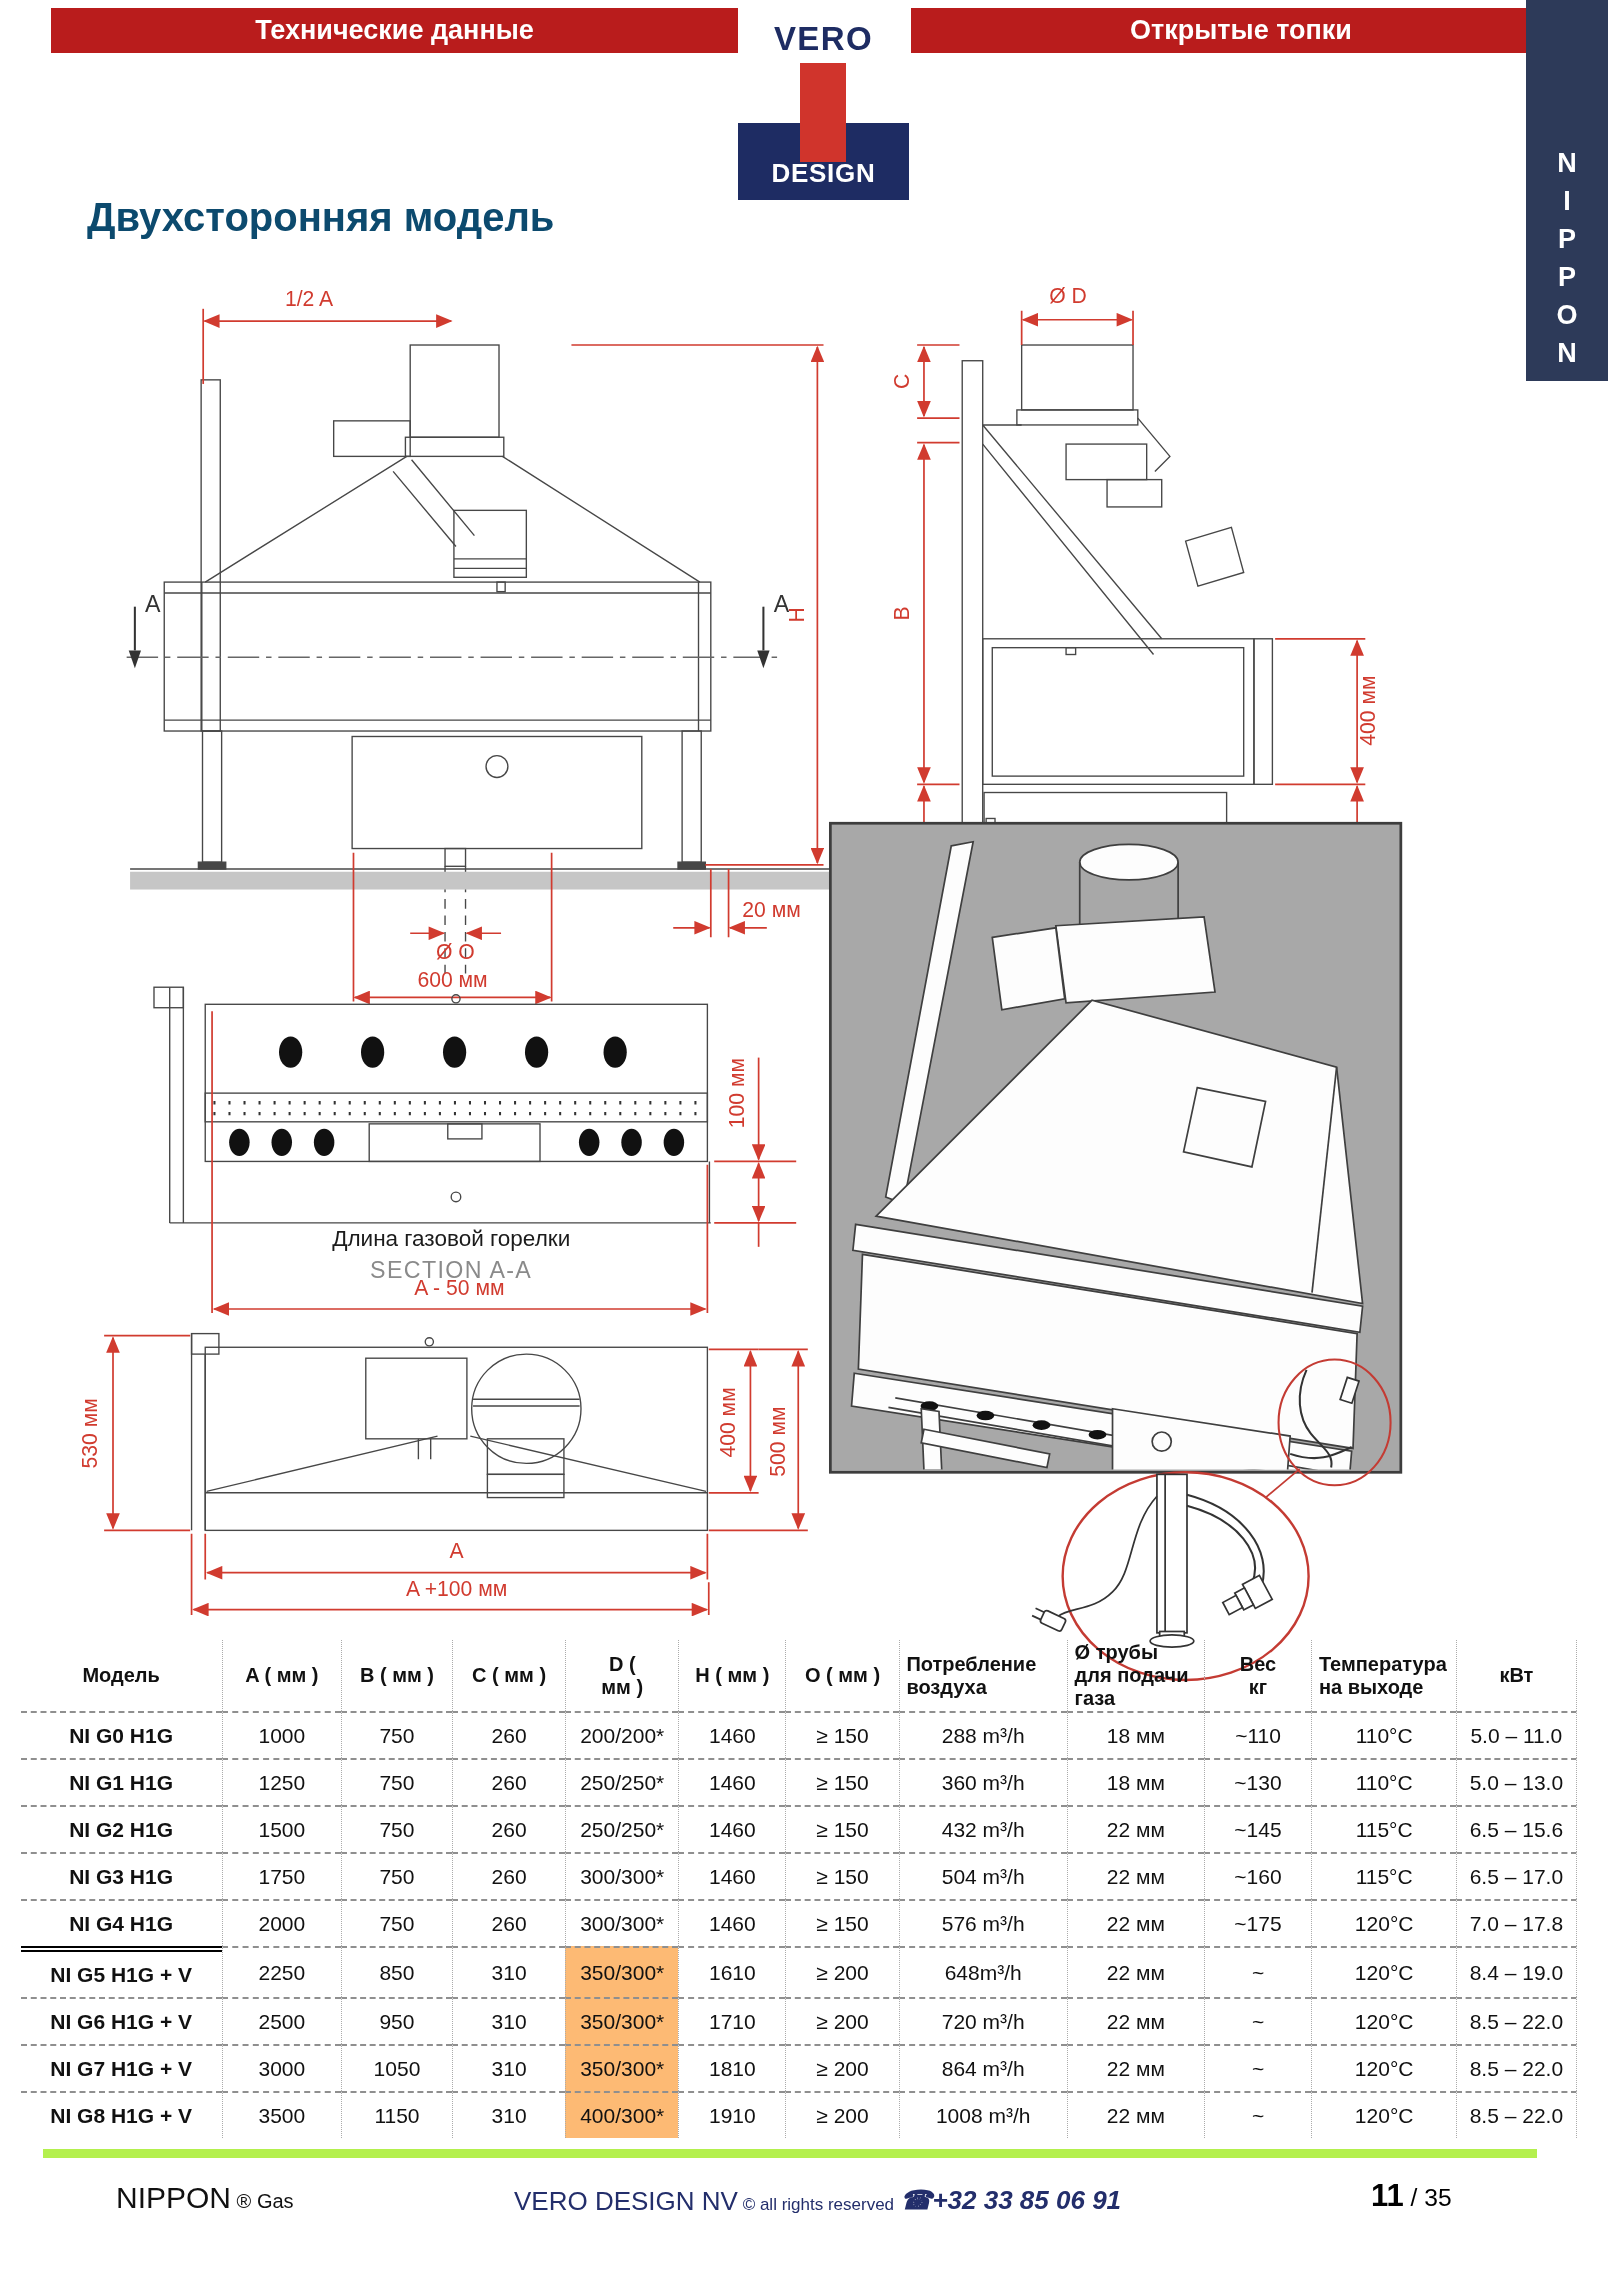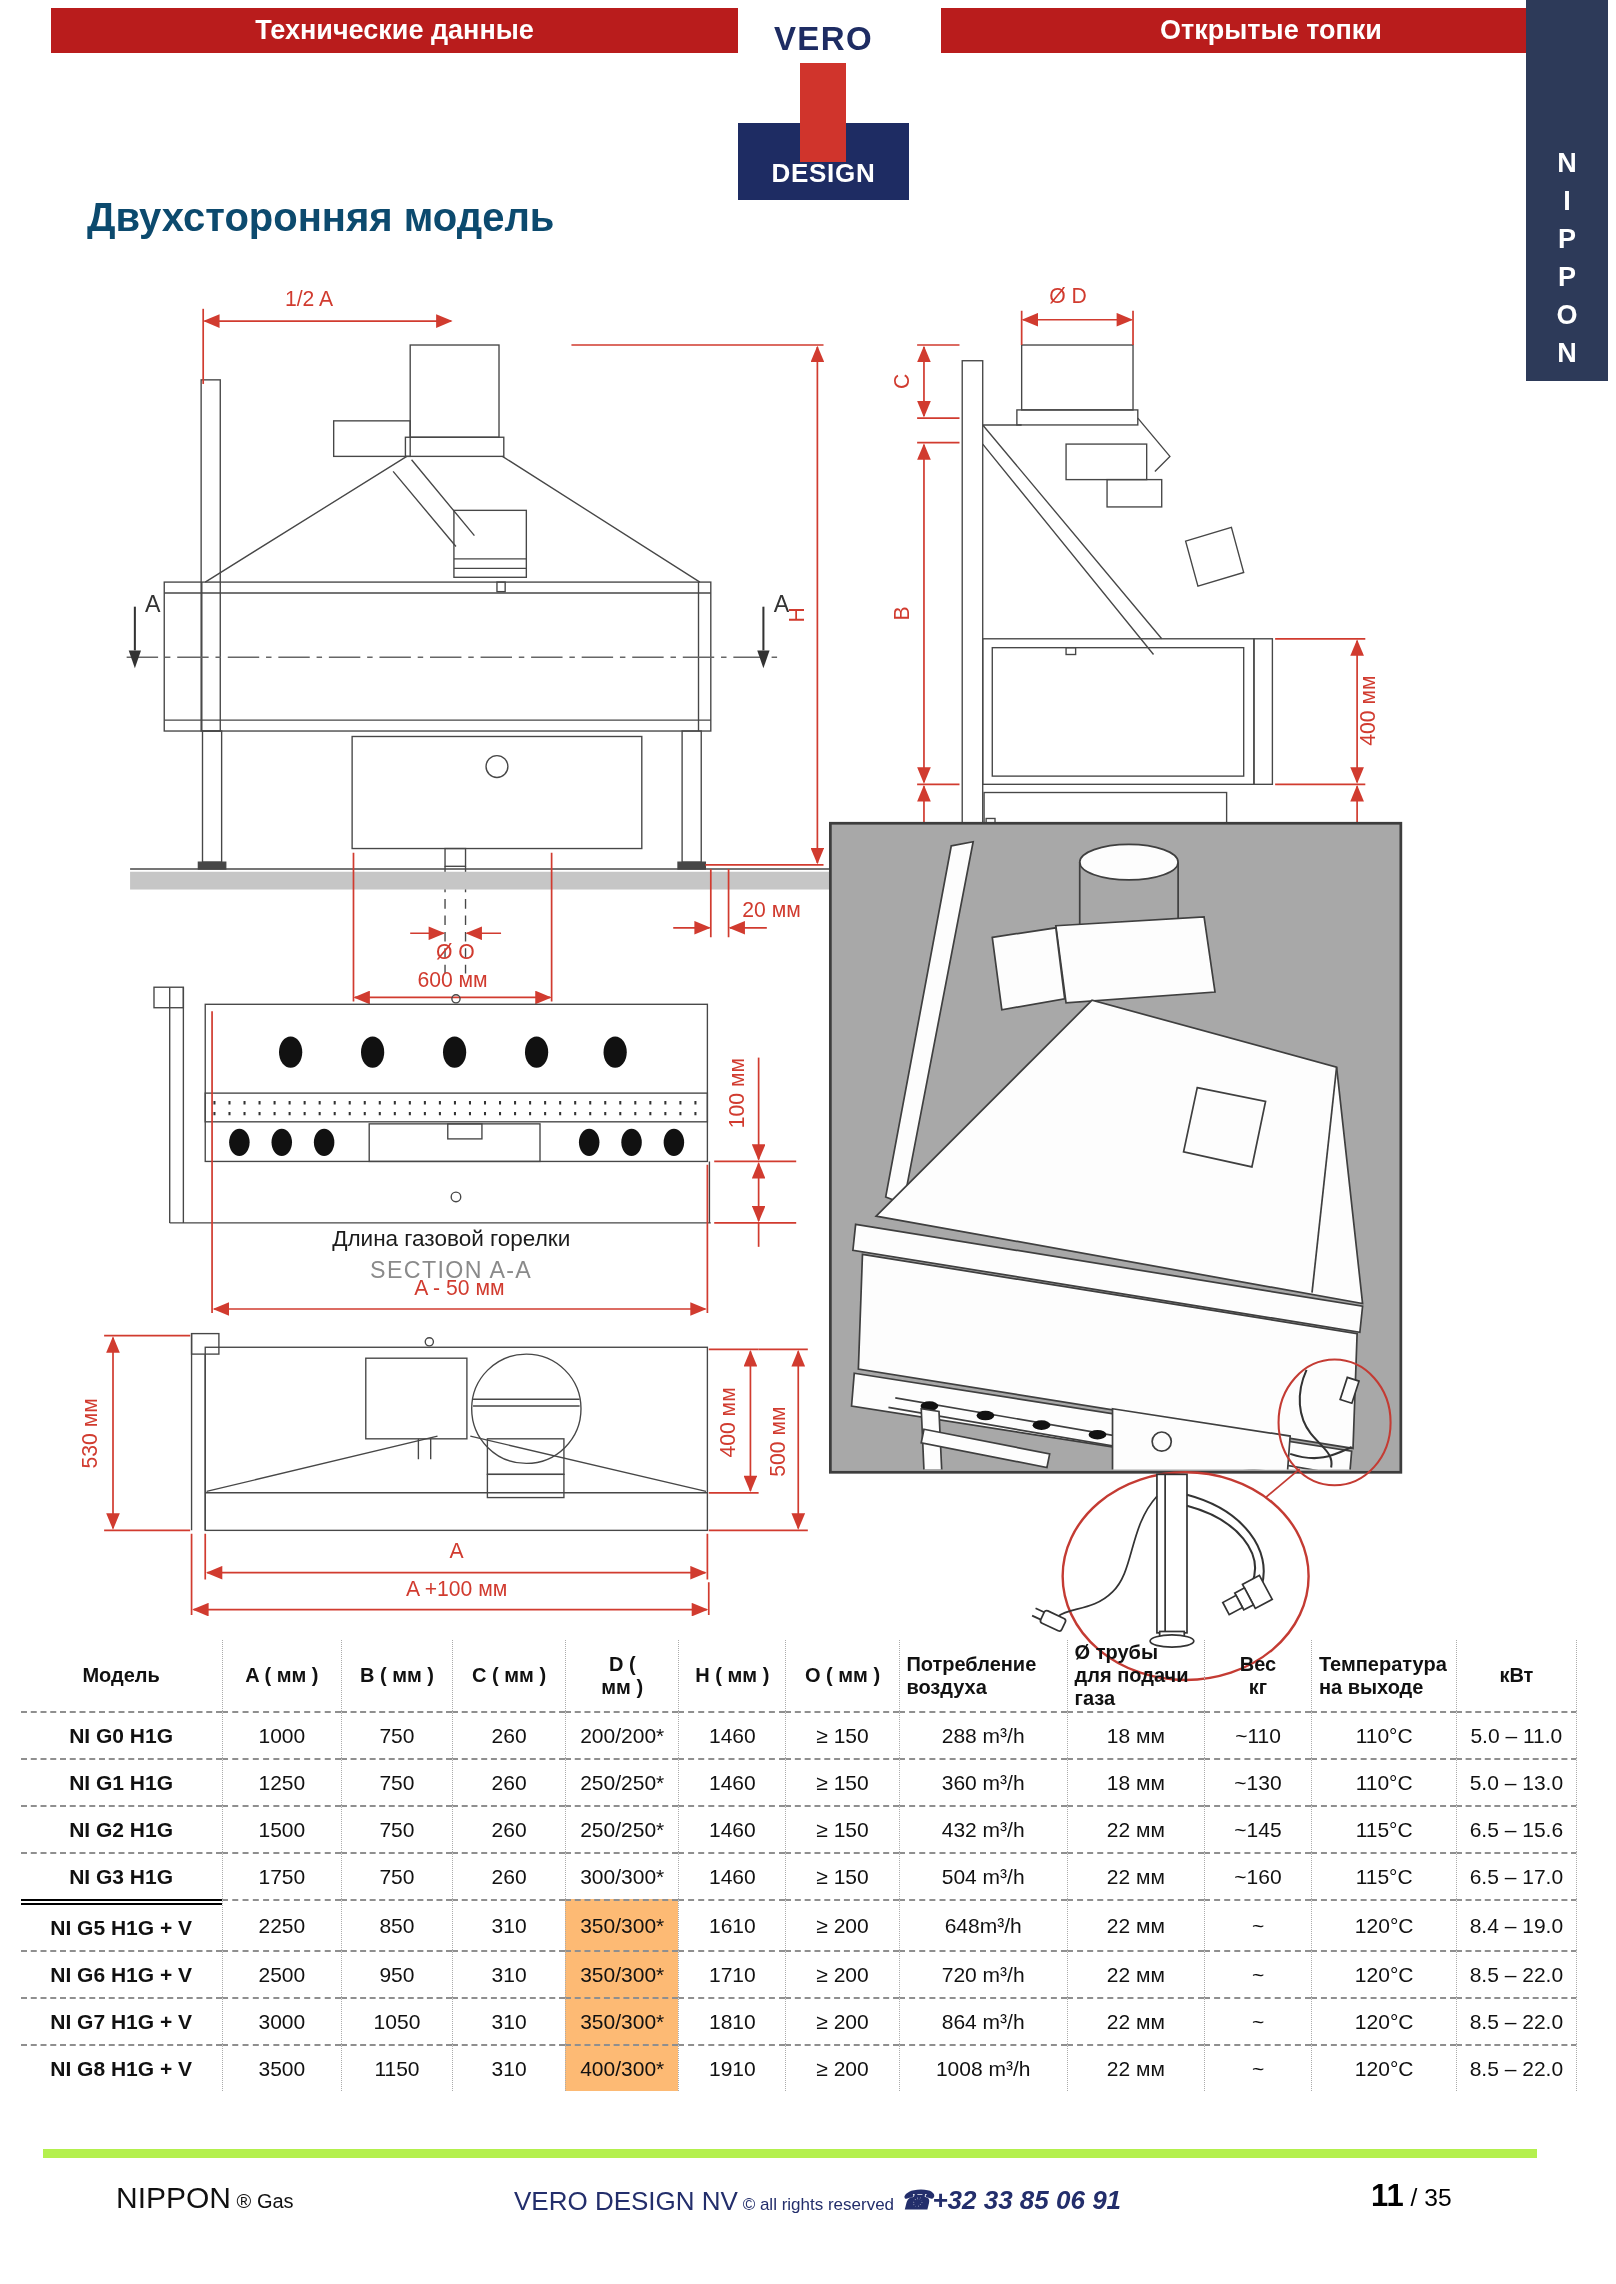--- a/index.html
+++ b/index.html
@@ -2,21 +2,21 @@
 <html style="font-size:11px"><head>
 <meta charset="utf-8">
 <style>
   html,body{margin:0;padding:0;background:#e8e8e8;}
   .page{position:relative;width:1617px;height:2284px;background:#ffffff;overflow:hidden;
         font-family:"Liberation Sans",sans-serif;color:#111;}
   
   .bar{position:absolute;top:8.2px;height:45px;background:#b91c1c;color:#fff;
        display:flex;align-items:center;justify-content:center;font-size:27px;font-weight:bold;}
   .bar-left{left:51px;width:687px;}
-  .bar-right{left:941px;width:660px;}
+  .bar-right{left:911px;width:660px;}
   .logo{position:absolute;left:738px;top:0;width:171px;height:200px;}
   .logo-top{position:absolute;left:0;top:0;width:171px;height:123px;background:#fff;
             display:flex;justify-content:center;}
   .logo-top span{margin-top:20px;color:#1e2c63;font-size:33px;font-weight:bold;letter-spacing:1.4px;}
   .logo-bottom{position:absolute;left:0;top:123px;width:171px;height:77px;background:#1e2c63;
             display:flex;align-items:flex-end;justify-content:center;}
   .logo-bottom span{color:#fff;font-size:26px;font-weight:bold;margin-bottom:11px;letter-spacing:0.7px;}
   .logo-red{position:absolute;left:62px;top:63px;width:46px;height:99px;background:#d0342c;}
   .nippon{position:absolute;left:1526px;top:0;width:82px;height:381px;background:#2d3a59;
           display:flex;flex-direction:column;align-items:center;padding-top:149px;box-sizing:border-box;gap:9px;}
@@ -391,20 +391,34 @@
         <td>300/300*</td>
         <td>1460</td>
         <td>≥ 150</td>
         <td>504 m³/h</td>
         <td>22 мм</td>
         <td>~160</td>
         <td>115°C</td>
         <td>6.5 – 17.0</td>
       </tr>
       <tr>
+        <td class="c-model">NI G4 H1G</td>
+        <td>2000</td>
+        <td>750</td>
+        <td>260</td>
+        <td>300/300*</td>
+        <td>1460</td>
+        <td>≥ 150</td>
+        <td>576 m³/h</td>
+        <td>22 мм</td>
+        <td>~175</td>
+        <td>120°C</td>
+        <td>7.0 – 17.8</td>
+      </tr>
+      <tr>
         <td class="c-model dblsep">NI G5 H1G + V</td>
         <td>2250</td>
         <td>850</td>
         <td>310</td>
         <td class="hl">350/300*</td>
         <td>1610</td>
         <td>≥ 200</td>
         <td>648m³/h</td>
         <td>22 мм</td>
         <td>~</td>

